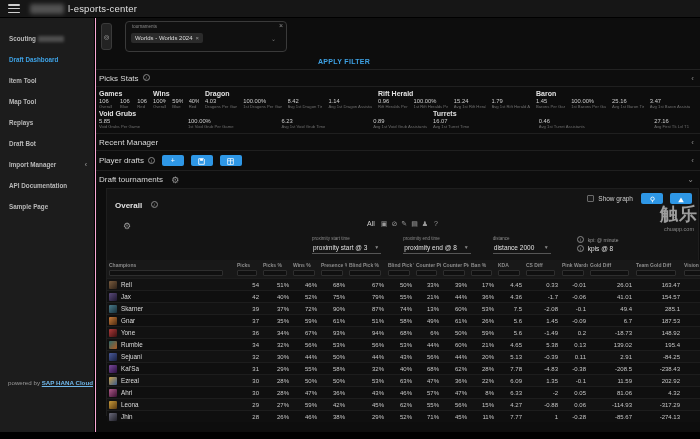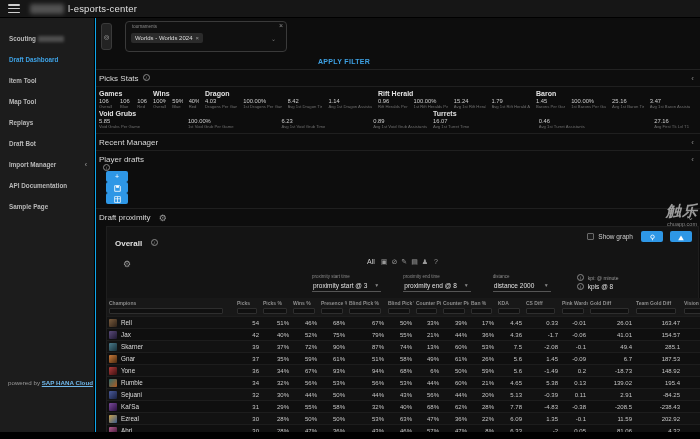--- a/index.html
+++ b/index.html
@@ -1,18 +1,18 @@
 <!DOCTYPE html>
 <html><head>
 <meta charset="utf-8">
 <style>
   * { margin:0; padding:0; box-sizing:border-box; }
   html,body { background:#000; }
   body { font-family:"Liberation Sans", sans-serif; width:700px; height:439px; overflow:hidden; position:relative; }
-  .app { position:absolute; inset:0; background:#0ea5e9; }
+  .app { position:absolute; inset:0; background:#f9a8d4; }
 
   
   .topbar { position:absolute; left:0; top:0; width:700px; height:18px; background:#161616; border-bottom:1px solid #000; display:flex; align-items:center; }
   .hamburger { width:12px; height:9px; margin-left:8px; display:flex; flex-direction:column; justify-content:space-between; cursor:pointer; }
   .hamburger span { display:block; height:1.5px; background:#cfcfcf; border-radius:1px; }
   .blur-block { height:10px; width:34px; margin-left:10px; background:#9a9a9a; opacity:.45; filter:blur(2px); border-radius:2px; }
   .app-title { color:#e0e0e0; font-size:9.5px; margin-left:4px; letter-spacing:.2px; }
 
   
   .sidebar { position:absolute; left:0; top:18px; width:95px; height:414px; background:#1c1c1c; border-right:1px solid #000; }
@@ -50,21 +50,21 @@
   .stats-wrap { padding:2px 3px 4px 3px; border-bottom:1px solid #1f1f1f; }
   .stats-row { display:flex; margin-top:1px; }
   .stat-group { overflow:hidden; }
   .stat-group h4 { font-size:7px; color:#e2e2e2; margin-bottom:1px; }
   .stat-line { display:flex; justify-content:space-between; }
   .stat { margin-right:6px; overflow:hidden; }
   .stat .v { font-size:5.8px; color:#cfcfcf; }
   .stat .l { font-size:4.2px; color:#6f6f6f; white-space:nowrap; }
 
   
-  .pd-row { display:flex; padding:4px 6px 4px 3px; border-bottom:1px solid #1f1f1f; position:relative;flex-direction:column; }
+  .pd-row { display:flex; align-items:center; padding:4px 6px 4px 3px; border-bottom:1px solid #1f1f1f; position:relative; }
   .pd-label { font-size:8px; color:#d8d8d8; }
   .blue-btn { width:22px; height:11px; background:#2e97e6; border-radius:2px; margin-left:7px; color:#fff; font-size:7px; line-height:11px; text-align:center; cursor:pointer; }
   .blue-btn svg { vertical-align:middle; }
 
   
   .panel { background:#141414; margin:0 1px 0 10px; border:1px solid #1e1e1e; border-bottom:none; position:relative; height:228px; }
   .overall-row { position:relative; padding:5px 6px 2px 8px; }
   .overall-title { font-size:8px; font-weight:bold; color:#e2e2e2; }
   .overall-right { position:absolute; right:6px; top:4px; display:flex; align-items:center; }
   .checkbox { width:7px; height:7px; border:1px solid #6a6a6a; border-radius:1px; background:#1a1a1a; cursor:pointer; }
@@ -80,21 +80,21 @@
   .ctl-select { font-size:6.5px; color:#e0e0e0; border-bottom:1px solid #555; padding:1px 14px 2px 1px; position:relative; min-width:58px; cursor:pointer; }
   .ctl-select .car { position:absolute; right:2px; top:1px; color:#888; font-size:5px; }
   .kpi-block { margin-left:4px; }
   .kpi-line { display:flex; align-items:center; margin-bottom:2px; }
   .kpi-line .info-i { margin:0 4px 0 0; }
   .kpi-top { font-size:5px; color:#9a9a9a; }
   .kpi-val { font-size:6.5px; color:#e0e0e0; }
 
   
   .watermark { position:absolute; right:2px; top:184px; text-align:center; color:#b5b5b5; opacity:.85; }
-  .watermark .wm1 { font-size:15px; font-weight:bold; letter-spacing:1px;font-style:italic; }
+  .watermark .wm1 { font-size:18px; font-weight:bold; letter-spacing:1px; }
   .watermark .wm2 { font-size:5.5px; color:#9a9a9a; }
 
   
   .tbl { border-collapse:collapse; table-layout:fixed; width:602px; margin-top:6px; }
   .tbl th { background:#181818; color:#8d8d8d; font-size:5px; font-weight:bold; text-align:left; padding:2px 2px 0 2px; white-space:nowrap; overflow:hidden; vertical-align:top; }
   .tbl th .flt { display:block; width:92%; height:6px; background:#101010; border:1px solid #2e2e2e; border-radius:1px; margin:2px 0 2px 0; }
   .tbl td { font-size:6px; color:#c6c6c6; padding:1.5px 2px; white-space:nowrap; overflow:hidden; border-top:1px solid #1d1d1d; }
   .tbl td.num { text-align:right; }
   .tbl tr:nth-child(odd) td { background:#121212; }
   .tbl tr:nth-child(even) td { background:#0f0f0f; }
@@ -313,21 +313,21 @@
           </svg></span>
       <span class="blue-btn"><svg width="7" height="7" viewBox="0 0 10 10">
             <rect x="1" y="1" width="8" height="8" fill="none" stroke="#fff"></rect>
             <line x1="1" y1="4" x2="9" y2="4" stroke="#fff"></line>
             <line x1="5" y1="1" x2="5" y2="9" stroke="#fff"></line>
           </svg></span>
       <span class="chev-r" style="position:absolute;right:6px;color:#8a8a8a;font-size:8px;">‹</span>
     </div>
 
     <div class="sec-head" style="border-bottom:none;">
-      <span>Draft proximity</span>
+      <span>Draft tournaments</span>
       <span class="gear">⚙</span>
       <span class="chev-r">⌄</span>
     </div>
 
     <div class="panel">
       <div class="overall-row">
         <span class="overall-title">Overall</span>
         <span class="info-i">i</span>
         <div class="overall-right">
           <span class="checkbox"></span>

